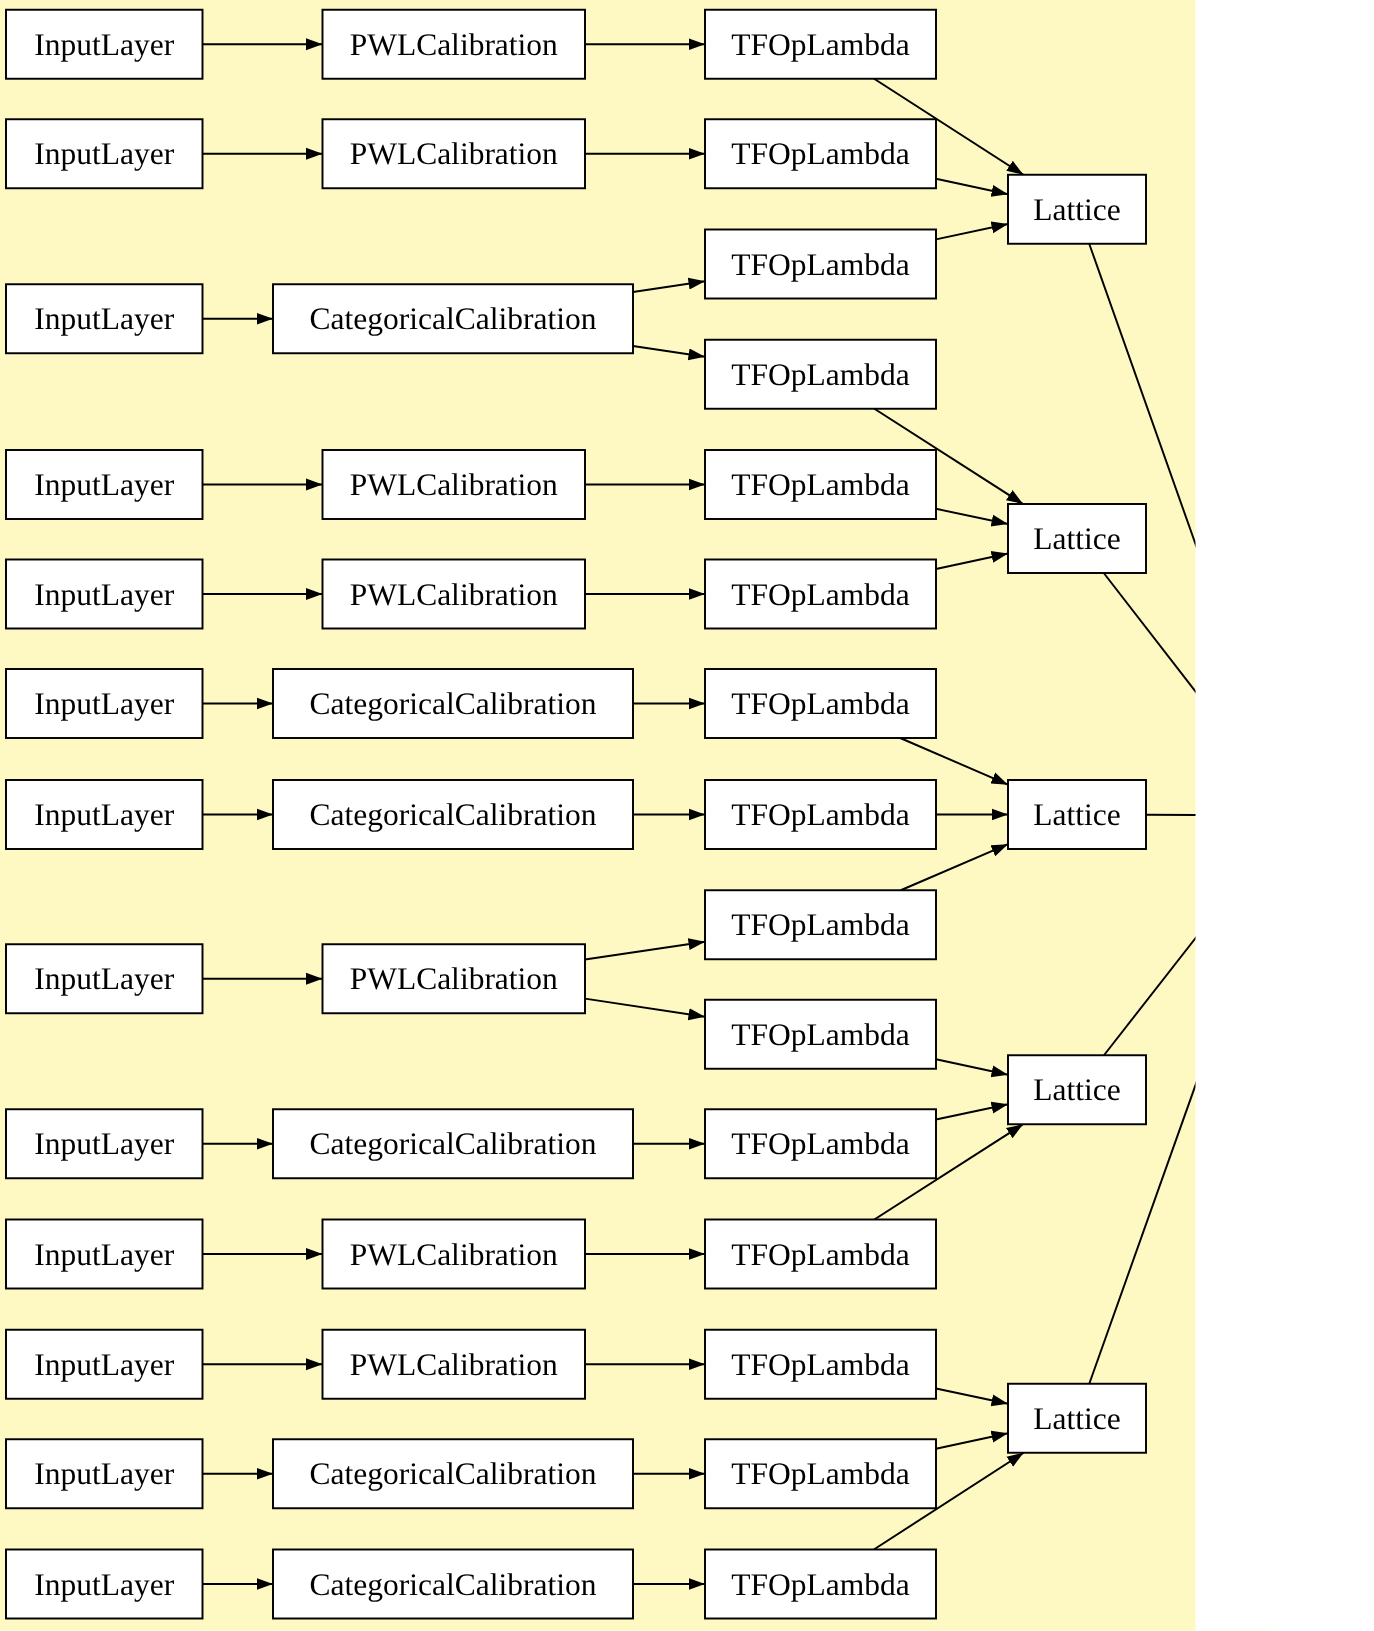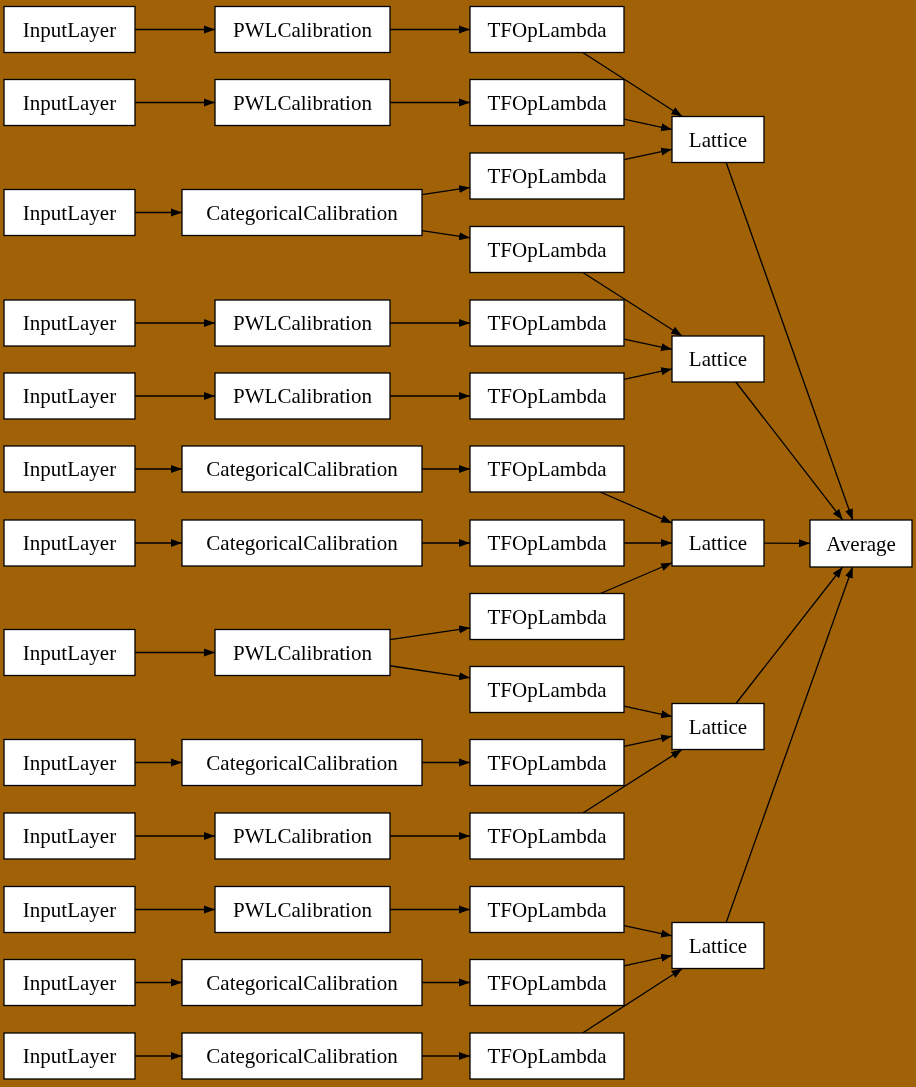--- a/index.html
+++ b/index.html
@@ -1,23 +1,23 @@
 <!DOCTYPE html>
 <html><head>
 <meta charset="utf-8">
 <style>
   html, body {
     margin: 0;
     padding: 0;
     background: #ffffff;
   }
   .page {
-    width: 916px;
+    width: 797px;
     height: 1087px;
-    background: #a16207;
+    background: #fef9c3;
     position: relative;
     overflow: hidden;
   }
   svg.diagram {
     display: block;
     font-family: "Liberation Serif", "DejaVu Serif", serif;
   }
   svg.diagram text {
     font-size: 21px;
     text-anchor: middle;

